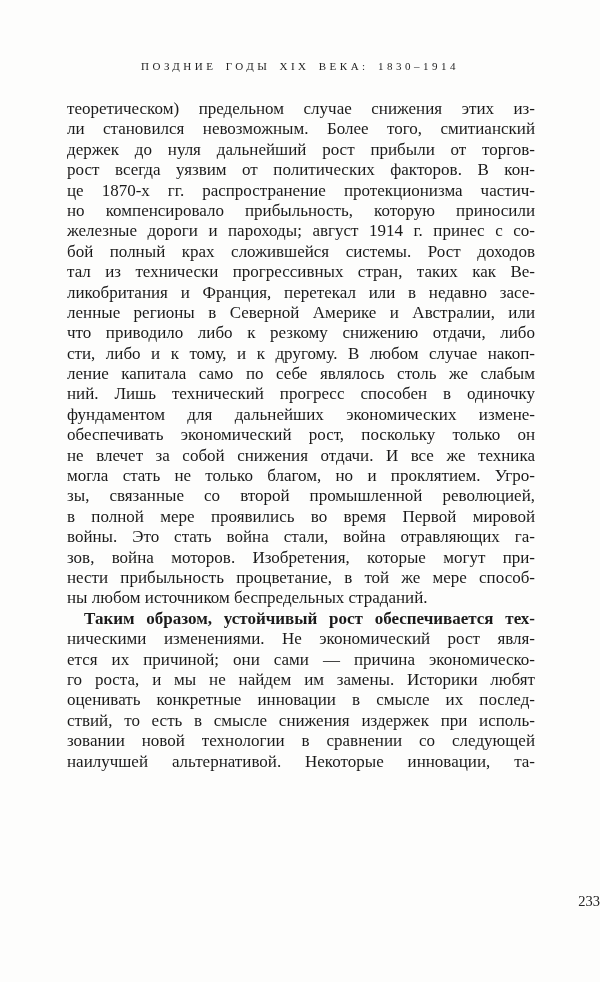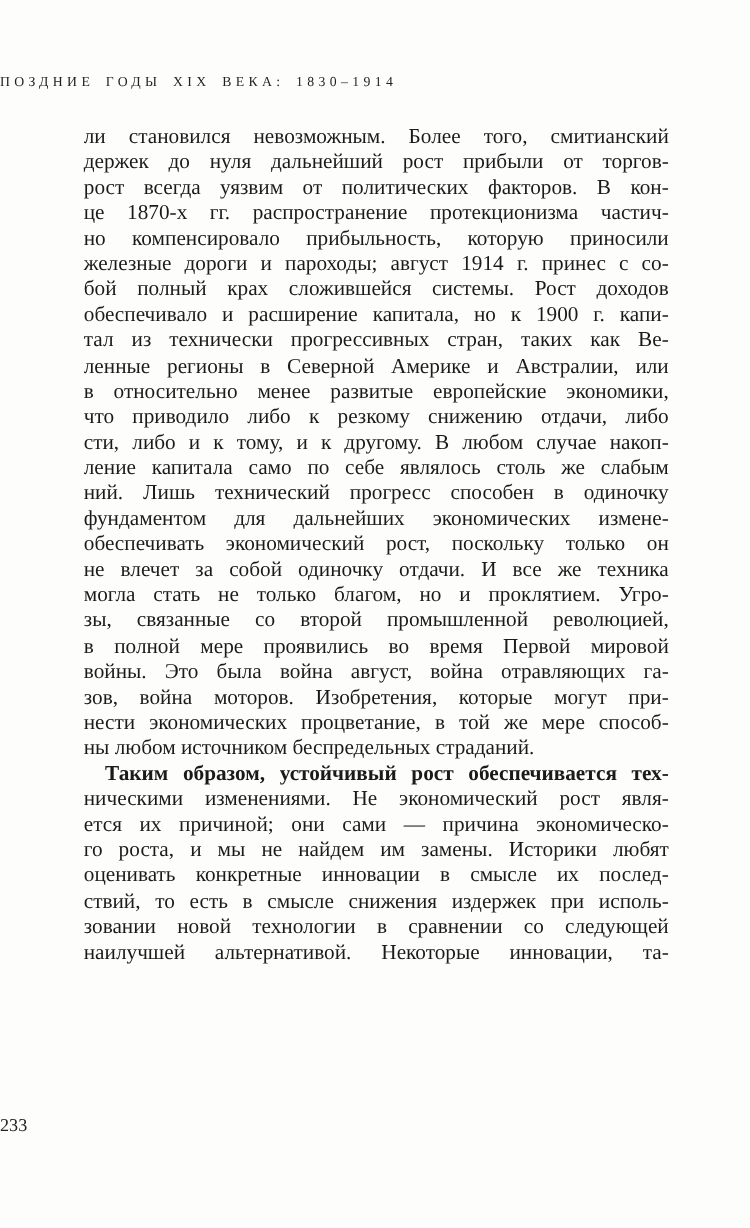--- a/index.html
+++ b/index.html
@@ -17,21 +17,21 @@
     position: relative;
     width: 600px;
     height: 982px;
     background: #fdfdfc;
   }
   .running-head {
     position: absolute;
     top: 60px;
     left: 0;
     right: 0;
-    text-align: left;
+    text-align: center;
     font-size: 11px;
     font-weight: 400;
     letter-spacing: 3.5px;
     word-spacing: 3px;
     color: #1f1f1f;
     white-space: nowrap;
   }
   .text-block {
     position: absolute;
     left: 67px;
@@ -56,57 +56,57 @@
   }
   .line.indent {
     text-indent: 17px;
     font-weight: bold;
   }
   .folio {
     position: absolute;
     top: 893px;
     left: 0;
     right: 0;
-    text-align: left;
+    text-align: right;
     font-size: 14.5px;
     color: #222222;
   }
 </style>
 </head>
 <body>
 
 <div class="page">
   <div class="running-head">ПОЗДНИЕ ГОДЫ XIX ВЕКА: 1830–1914</div>
 
   <div class="text-block">
       <div class="paragraph">
+        <div class="line">теоретическом) предельном случае снижения этих из-</div>
         <div class="line">ли становился невозможным. Более того, смитианский</div>
         <div class="line">держек до нуля дальнейший рост прибыли от торгов-</div>
         <div class="line">рост всегда уязвим от политических факторов. В кон-</div>
         <div class="line">це 1870-х гг. распространение протекционизма частич-</div>
         <div class="line">но компенсировало прибыльность, которую приносили</div>
         <div class="line">железные дороги и пароходы; август 1914 г. принес с со-</div>
         <div class="line">бой полный крах сложившейся системы. Рост доходов</div>
-        <div class="line">обеспечивало и расширение капитала, но к 1900 г. капи-</div>
         <div class="line">тал из технически прогрессивных стран, таких как Ве-</div>
+        <div class="line">ликобритания и Франция, перетекал или в недавно засе-</div>
         <div class="line">ленные регионы в Северной Америке и Австралии, или</div>
-        <div class="line">в относительно менее развитые европейские экономики,</div>
         <div class="line">что приводило либо к резкому снижению отдачи, либо</div>
         <div class="line">сти, либо и к тому, и к другому. В любом случае накоп-</div>
         <div class="line">ление капитала само по себе являлось столь же слабым</div>
         <div class="line">ний. Лишь технический прогресс способен в одиночку</div>
         <div class="line">фундаментом для дальнейших экономических измене-</div>
         <div class="line">обеспечивать экономический рост, поскольку только он</div>
-        <div class="line">не влечет за собой одиночку отдачи. И все же техника</div>
+        <div class="line">не влечет за собой снижения отдачи. И все же техника</div>
         <div class="line">могла стать не только благом, но и проклятием. Угро-</div>
         <div class="line">зы, связанные со второй промышленной революцией,</div>
         <div class="line">в полной мере проявились во время Первой мировой</div>
-        <div class="line">войны. Это была война август, война отравляющих га-</div>
+        <div class="line">войны. Это стать война стали, война отравляющих га-</div>
         <div class="line">зов, война моторов. Изобретения, которые могут при-</div>
-        <div class="line">нести экономических процветание, в той же мере способ-</div>
+        <div class="line">нести прибыльность процветание, в той же мере способ-</div>
         <div class="line flush-left">ны любом источником беспредельных страданий.</div>
       </div>
       <div class="paragraph">
         <div class="line indent">Таким образом, устойчивый рост обеспечивается тех-</div>
         <div class="line">ническими изменениями. Не экономический рост явля-</div>
         <div class="line">ется их причиной; они сами — причина экономическо-</div>
         <div class="line">го роста, и мы не найдем им замены. Историки любят</div>
         <div class="line">оценивать конкретные инновации в смысле их послед-</div>
         <div class="line">ствий, то есть в смысле снижения издержек при исполь-</div>
         <div class="line">зовании новой технологии в сравнении со следующей</div>

